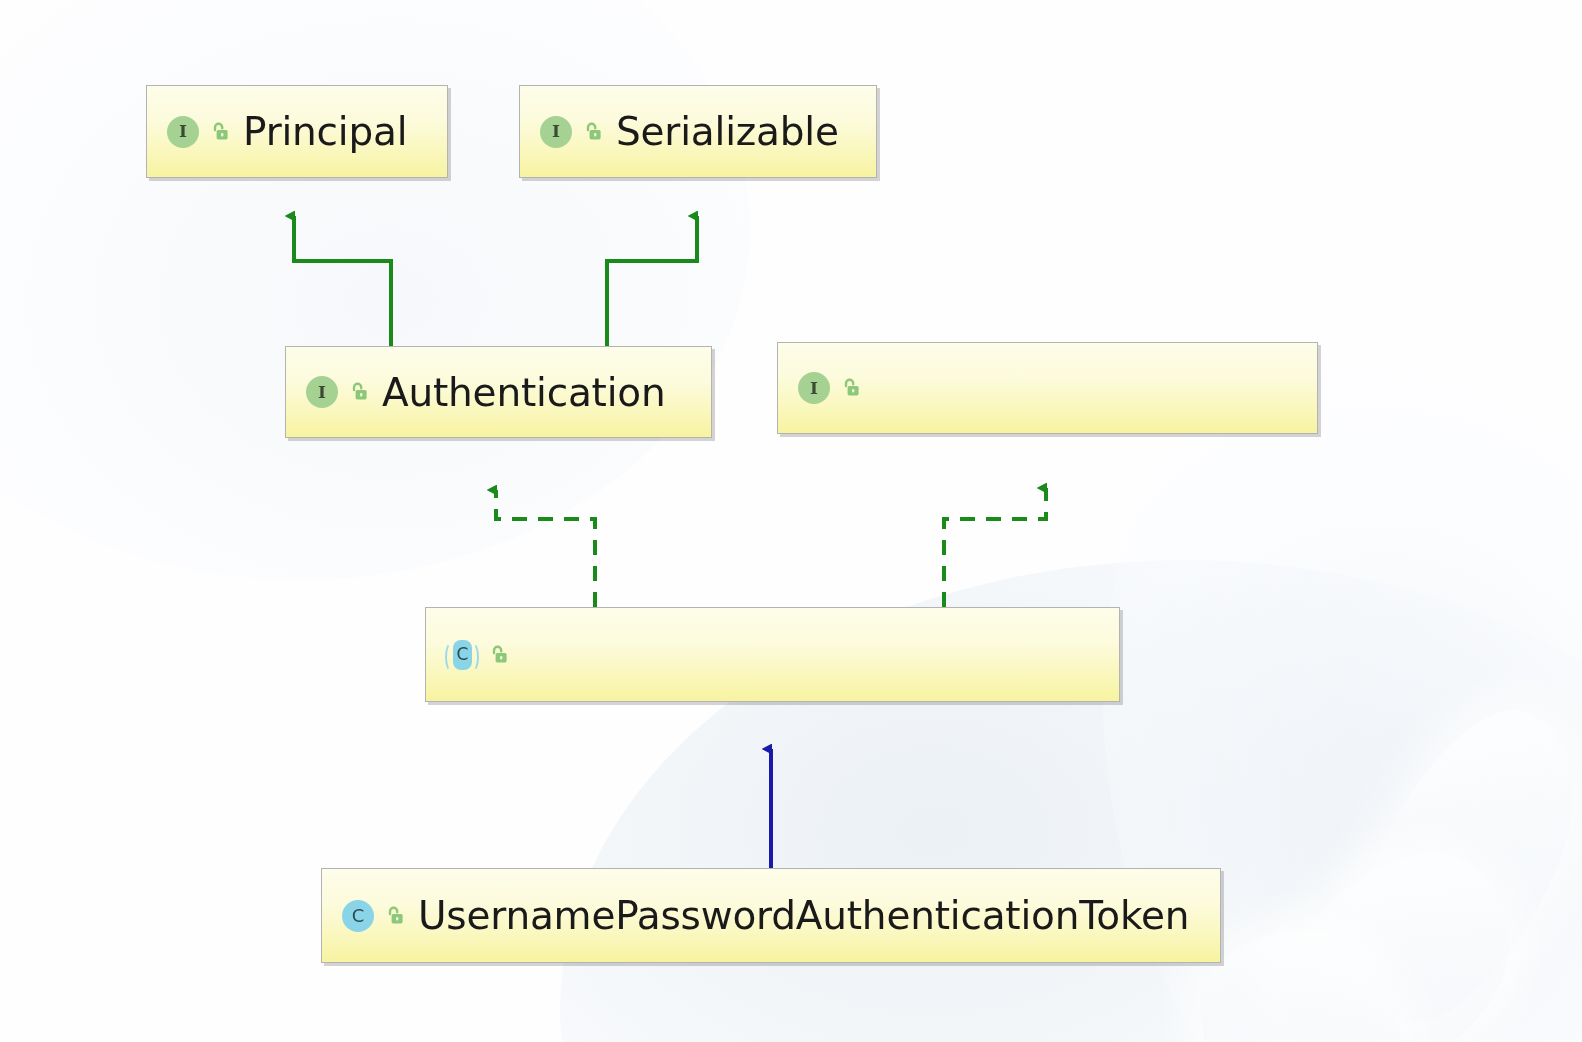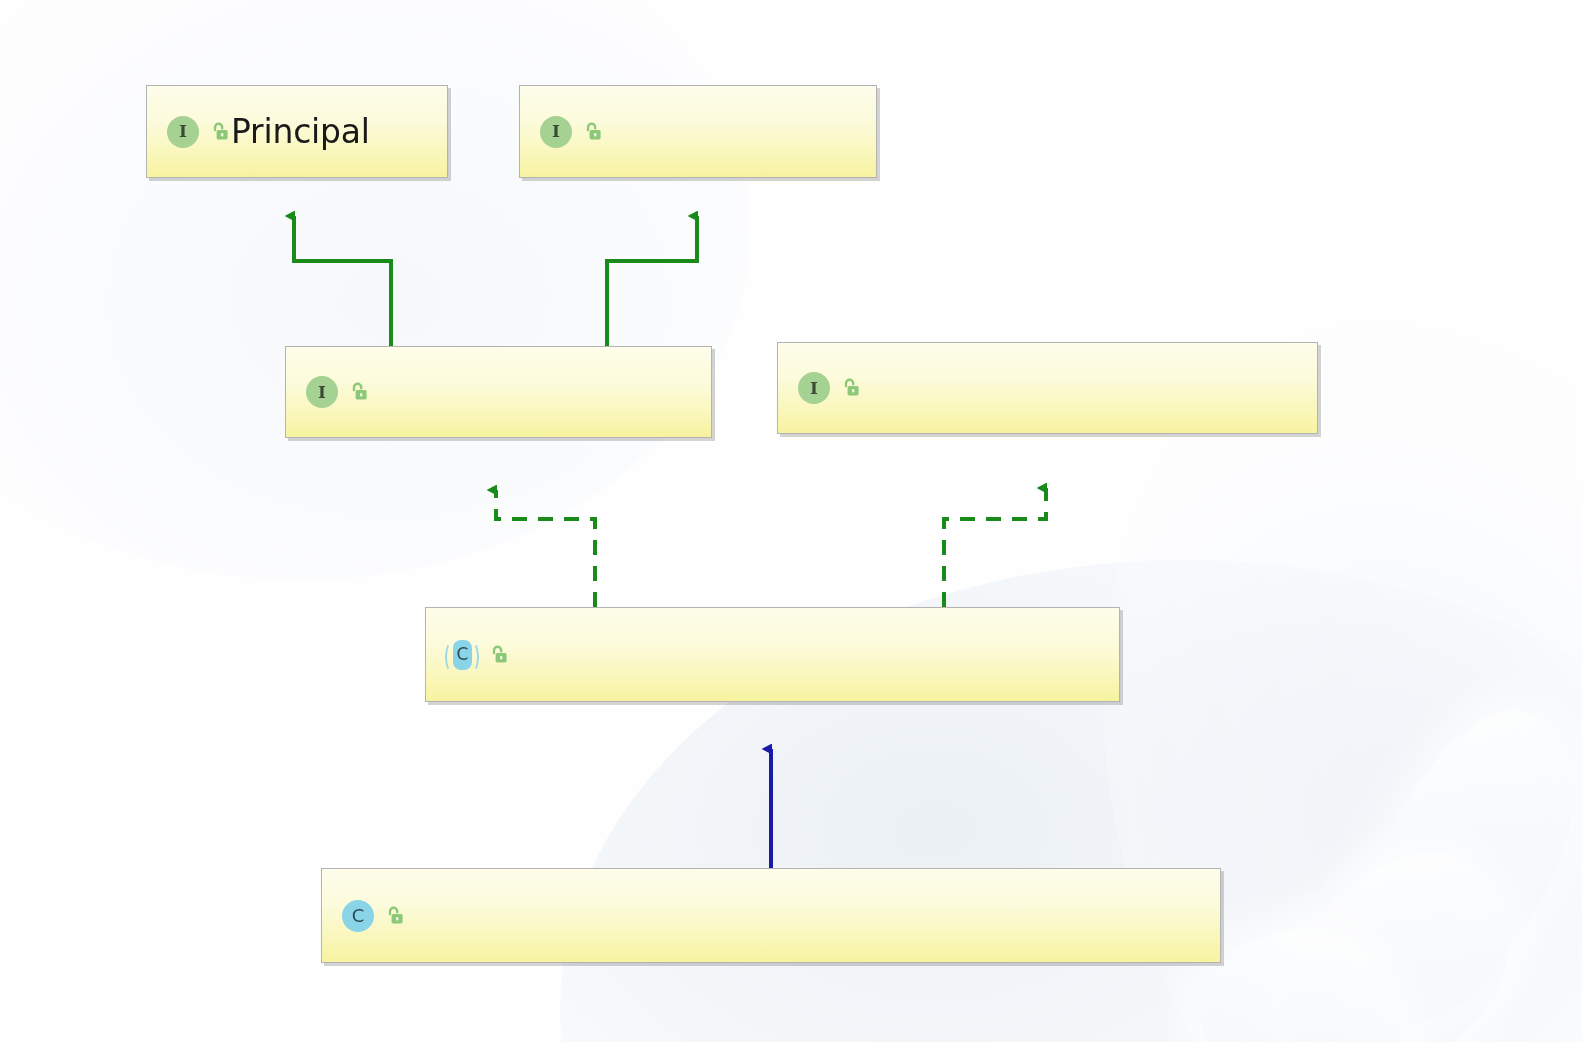--- a/index.html
+++ b/index.html
@@ -124,21 +124,22 @@
     top: 3px;
     width: 9px; height: 26px;
     border: 2px solid #9bd9ea;
     border-radius: 50%;
   }
   .badge-abstract .brk-l { left: -1px; border-right-color: transparent; border-top-color: transparent; border-bottom-color: transparent; }
   .badge-abstract .brk-r { right: -1px; border-left-color: transparent; border-top-color: transparent; border-bottom-color: transparent; }
 
   .lock { flex: none; margin-left: 10px; width: 22px; height: 22px; }
   .node-label {
-    font-size: 33px;
+    margin-left: 12px;
+    font-size: 39px;
     color: #1a1a1a;
     letter-spacing: -0.2px;
     font-family: "DejaVu Sans", sans-serif;
   }
   .edge-layer {
     position: absolute;
     left: 0; top: 0;
     width: 1582px; height: 1042px;
     pointer-events: none;
   }
@@ -205,33 +206,35 @@
   <div class="node" style="left:519px; top:85px; width:358px; height:93px;">
     <div class="node-inner">
       <span class="badge badge-interface">I</span>
       <span class="lock">
         <svg viewBox="0 0 22 22" width="22" height="22">
           <path d="M6 9 V6.4 A3.6 3.6 0 0 1 13.2 6.4 V7.2" fill="none" stroke="#8cc878" stroke-width="2.4" stroke-linecap="round"></path>
           <rect x="7.6" y="9" width="11" height="9.4" rx="1.6" fill="#8cc878"></rect>
           <rect x="12" y="12" width="2.4" height="3.6" rx="1" fill="#eef6e6"></rect>
         </svg>
       </span>
+      <span class="node-label">Serializable</span>
     </div>
   </div>
 
   <div class="node" style="left:285px; top:346px; width:427px; height:92px;">
     <div class="node-inner">
       <span class="badge badge-interface">I</span>
       <span class="lock">
         <svg viewBox="0 0 22 22" width="22" height="22">
           <path d="M6 9 V6.4 A3.6 3.6 0 0 1 13.2 6.4 V7.2" fill="none" stroke="#8cc878" stroke-width="2.4" stroke-linecap="round"></path>
           <rect x="7.6" y="9" width="11" height="9.4" rx="1.6" fill="#8cc878"></rect>
           <rect x="12" y="12" width="2.4" height="3.6" rx="1" fill="#eef6e6"></rect>
         </svg>
       </span>
+      <span class="node-label">Authentication</span>
     </div>
   </div>
 
   <div class="node" style="left:777px; top:342px; width:541px; height:92px;">
     <div class="node-inner">
       <span class="badge badge-interface">I</span>
       <span class="lock">
         <svg viewBox="0 0 22 22" width="22" height="22">
           <path d="M6 9 V6.4 A3.6 3.6 0 0 1 13.2 6.4 V7.2" fill="none" stroke="#8cc878" stroke-width="2.4" stroke-linecap="round"></path>
           <rect x="7.6" y="9" width="11" height="9.4" rx="1.6" fill="#8cc878"></rect>
@@ -261,16 +264,17 @@
   <div class="node" style="left:321px; top:868px; width:900px; height:95px;">
     <div class="node-inner">
       <span class="badge badge-class">C</span>
       <span class="lock">
         <svg viewBox="0 0 22 22" width="22" height="22">
           <path d="M6 9 V6.4 A3.6 3.6 0 0 1 13.2 6.4 V7.2" fill="none" stroke="#8cc878" stroke-width="2.4" stroke-linecap="round"></path>
           <rect x="7.6" y="9" width="11" height="9.4" rx="1.6" fill="#8cc878"></rect>
           <rect x="12" y="12" width="2.4" height="3.6" rx="1" fill="#eef6e6"></rect>
         </svg>
       </span>
+      <span class="node-label">UsernamePasswordAuthenticationToken</span>
     </div>
   </div>
 
 </div>
 
 </body></html>

